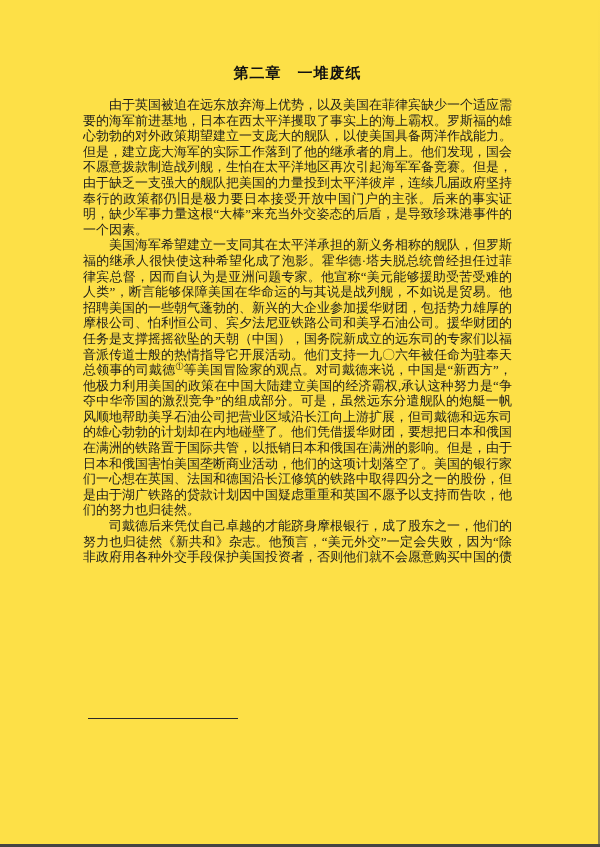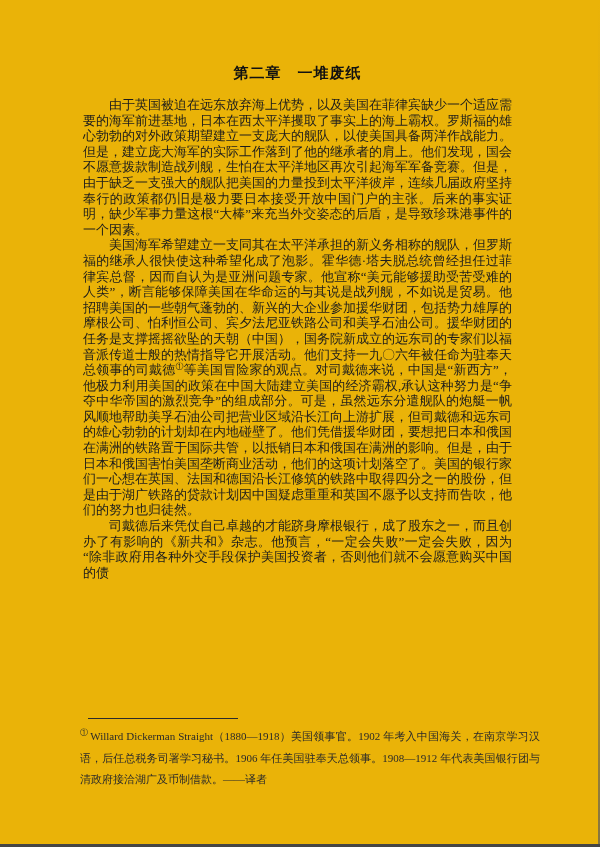--- a/index.html
+++ b/index.html
@@ -4,21 +4,21 @@
 <style>
   html, body {
     margin: 0;
     padding: 0;
     background: #ffffff;
   }
   .page {
     position: relative;
     width: 600px;
     height: 847px;
-    background: #eab308;
+    background: #fde047;
     overflow: hidden;
     font-family: "Liberation Serif", "DejaVu Serif", serif;
     color: #1c1c1c;
   }
   .chapter-title {
     position: absolute;
     top: 64px;
     left: 83px;
     width: 429px;
     margin: 0;
@@ -96,23 +96,22 @@
 </head>
 <body>
 
 <div class="page">
 
   <h1 class="chapter-title">第二章　一堆废纸</h1>
 
   <div class="body-text">
     <p>由于英国被迫在远东放弃海上优势，以及美国在菲律宾缺少一个适应需要的海军前进基地，日本在西太平洋攫取了事实上的海上霸权。罗斯福的雄心勃勃的对外政策期望建立一支庞大的舰队，以使美国具备两洋作战能力。但是，建立庞大海军的实际工作落到了他的继承者的肩上。他们发现，国会不愿意拨款制造战列舰，生怕在太平洋地区再次引起海军军备竞赛。但是，由于缺乏一支强大的舰队把美国的力量投到太平洋彼岸，连续几届政府坚持奉行的政策都仍旧是极力要日本接受开放中国门户的主张。后来的事实证明，缺少军事力量这根“大棒”来充当外交姿态的后盾，是导致珍珠港事件的一个因素。</p>
     <p><span>美国海军希望建立一支同其在太平洋承担的新义务相称的舰队，但罗斯福的继承人很快使这种希望化成了泡影。霍华德·塔夫脱总统曾经担任过菲律宾总督，因而自认为是亚洲问题专家。他宣称“美元能够援助受苦受难的人类”，断言能够保障美国在华命运的与其说是战列舰，不如说是贸易。他招聘美国的一些朝气蓬勃的、新兴的大企业参加援华财团，包括势力雄厚的摩根公司、怕利恒公司、宾夕法尼亚铁路公司和美孚石油公司。援华财团的任务是支撑摇摇欲坠的天朝（中国），国务院新成立的远东司的专家们以福音派传道士般的热情指导它开展活动。他们支持一九〇六年被任命为驻奉天总领事的司戴德</span><sup class="fn-ref">①</sup><span>等美国冒险家的观点。对司戴德来说，中国是“新西方”，他极力利用美国的政策在中国大陆建立美国的经济霸权,承认这种努力是“争夺中华帝国的激烈竞争”的组成部分。可是，虽然远东分遣舰队的炮艇一帆风顺地帮助美孚石油公司把营业区域沿长江向上游扩展，但司戴德和远东司的雄心勃勃的计划却在内地碰壁了。他们凭借援华财团，要想把日本和俄国在满洲的铁路置于国际共管，以抵销日本和俄国在满洲的影响。但是，由于日本和俄国害怕美国垄断商业活动，他们的这项计划落空了。美国的银行家们一心想在英国、法国和德国沿长江修筑的铁路中取得四分之一的股份，但是由于湖广铁路的贷款计划因中国疑虑重重和英国不愿予以支持而告吹，他们的努力也归徒然。</span></p>
-    <p>司戴德后来凭仗自己卓越的才能跻身摩根银行，成了股东之一，而且创办了有影响的《新共和》杂志。他预言，“一定会失败”一定会失败，因为“除非政府用各种外交手段保护美国投资者，否则他们就不会愿意购买中国的债</p>
+    <p>司戴德后来凭仗自己卓越的才能跻身摩根银行，成了股东之一，他们的努力也归徒然《新共和》杂志。他预言，“美元外交”一定会失败，因为“除非政府用各种外交手段保护美国投资者，否则他们就不会愿意购买中国的债</p>
   </div>
 
   <div class="fn-sep"></div>
 
-  <div class="footnote"><sup class="fn-marker">①</sup><span>Willard Dickerman Straight（1880—1918）美国领事官。1902 年考入中国海关，在南京学习汉语，后任总税务司署学习秘书。1906 年任美国驻奉天总领事。1908—1912 年代表美国银行团与清政府接洽湖广及币制借款。——译者</span></div>
 
   <div class="edge-right"></div>
   <div class="edge-bottom"></div>
 
 </div>
 
 </body></html>

